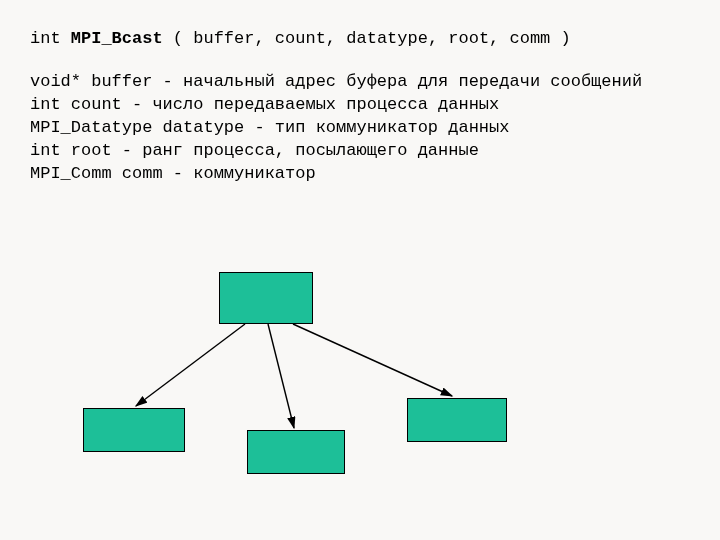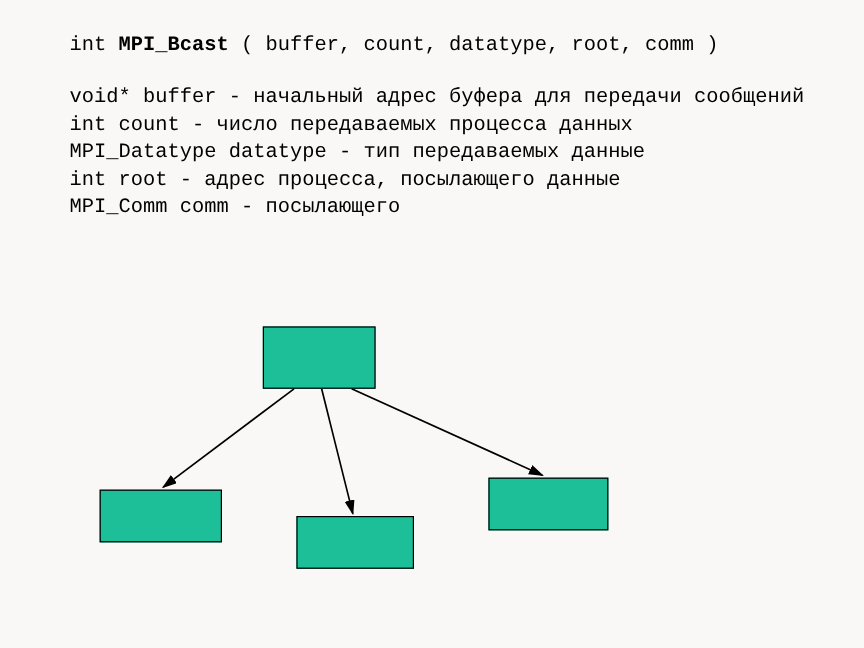--- a/index.html
+++ b/index.html
@@ -6,21 +6,21 @@
   body {
     width: 720px;
     height: 540px;
     background: #f9f8f6;
     font-family: "Courier New", Courier, monospace;
     font-size: 17px;
     color: #000;
     padding: 28px 30px;
     position: relative;
   }
-  .line { white-space: pre-wrap; line-height: 1.35; margin-left: 28px; }
+  .line { white-space: pre-wrap; line-height: 1.35; }
   .bold { font-weight: bold; }
   .spacer { height: 20px; }
   .diagram {
     position: absolute;
     top: 272px;
     left: 0;
     width: 720px;
     height: 240px;
   }
   .box {
@@ -36,23 +36,23 @@
 </style>
 </head>
 <body>
 
 <div class="line"><span>int </span><span class="bold">MPI_Bcast</span><span> ( buffer, count, datatype, root, comm )</span></div>
 
 <div class="spacer"></div>
 
 <div class="line">void* buffer - начальный адрес буфера для передачи сообщений</div>
 <div class="line">int count - число передаваемых процесса данных</div>
-<div class="line">MPI_Datatype datatype - тип передаваемых данные</div>
-<div class="line">int root - адрес процесса, посылающего данные</div>
-<div class="line">MPI_Comm comm - посылающего</div>
+<div class="line">MPI_Datatype datatype - тип коммуникатор данных</div>
+<div class="line">int root - ранг процесса, посылающего данные</div>
+<div class="line">MPI_Comm comm - коммуникатор</div>
 
 <div class="diagram">
   <svg class="arrows" viewBox="0 0 720 240">
     <defs>
       <marker id="ah" markerWidth="10" markerHeight="10" refX="8" refY="3" orient="auto" markerUnits="strokeWidth">
         <path d="M0,0 L9,3 L0,6 Z" fill="#000"></path>
       </marker>
     </defs>
     <line x1="245" y1="52" x2="136" y2="134" stroke="#000" stroke-width="1.4" marker-end="url(#ah)"></line>
     <line x1="268" y1="52" x2="294" y2="156" stroke="#000" stroke-width="1.4" marker-end="url(#ah)"></line>

